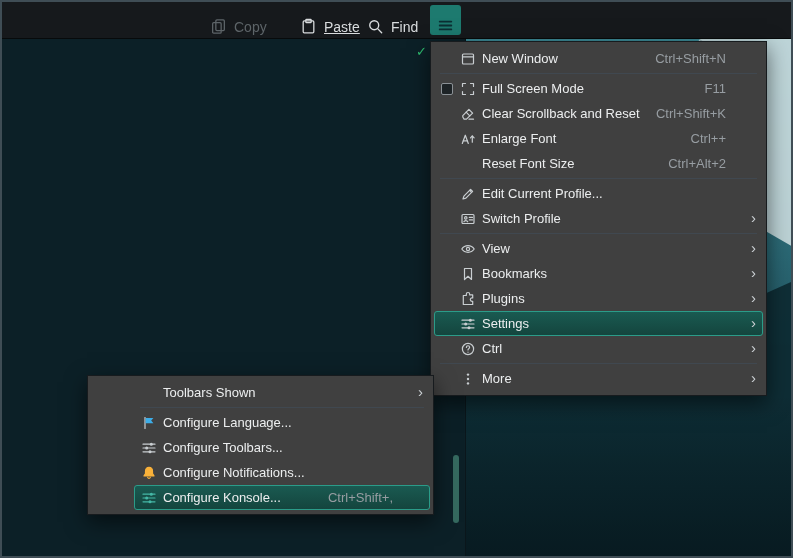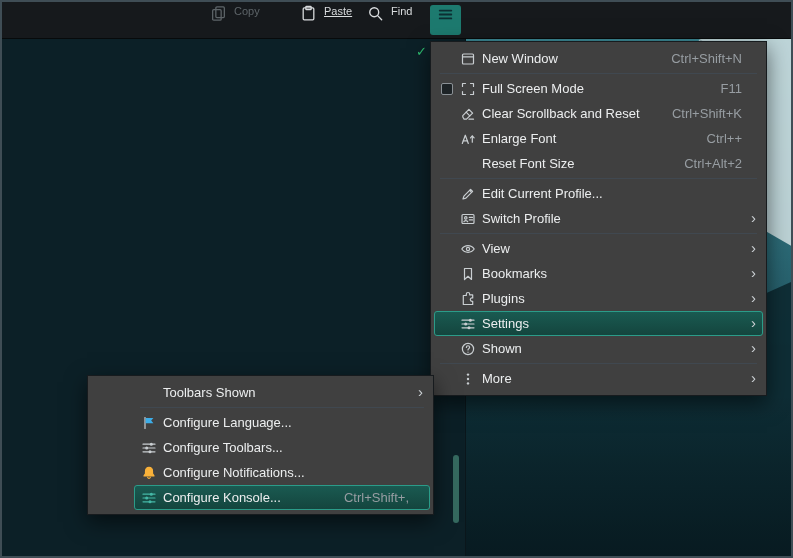--- a/index.html
+++ b/index.html
@@ -6,22 +6,22 @@
   html,body { margin:0; padding:0; background:#1b1e20; }
   .window {
     position:relative; width:793px; height:558px; overflow:hidden;
     border:2px solid #3f4d55; background:#0c1f26;
     font-family:"Liberation Sans", sans-serif;
   }
 
   
   .toolbar { position:absolute; left:0; top:0; right:0; height:37px;
     background:#16191c; border-bottom:1px solid #070a0b; z-index:3; }
-  .tb-btn { position:absolute; top:3px; height:30px; display:flex; align-items:flex-start;
-    gap:7px; color:#d9dcde; font-size:11px; padding:0 10px; border-radius:3px; }
+  .tb-btn { position:absolute; top:3px; height:30px; display:flex; align-items:flex-end;
+    gap:7px; color:#d9dcde; font-size:14px; padding:0 10px; border-radius:3px; }
   .tb-btn.disabled { color:#5d6468; }
   .tb-btn.menu-btn { background:#1d7a6f; width:31px; justify-content:center; padding:0; }
   .tb-btn svg { display:block; }
 
   
   .terminal { position:absolute; left:0; top:37px; width:464px; bottom:0;
     background:#0c2027; border-right:1px solid #0a161b; z-index:1; }
   .success-mark { position:absolute; top:5px; right:38px; color:#2fbf71; font-size:13px; }
   .scrollbar { position:absolute; right:6px; top:416px; width:6px; height:68px;
     background:#35695f; border-radius:3px; }
@@ -49,21 +49,21 @@
   #settings-submenu { left:85px; top:373px; width:347px; z-index:6;padding-left:46px; }
   .menu-item { display:flex; align-items:center; height:25px; padding:0 6px;
     border:1px solid transparent; border-radius:3px; color:#eceeef; font-size:13px; white-space:nowrap; }
   .menu-item.hl { background:linear-gradient(180deg,#1a5a51,#14453e); border-color:#2b9c89; }
   .mi-checkcol { width:19px; flex:none; display:flex; align-items:center; }
   .mi-check { width:12px; height:12px; border:1px solid #8b9196; border-radius:2px; background:#1d2326; }
   .mi-icon { width:16px; height:16px; margin-right:6px; flex:none; display:flex; align-items:center; }
   .mi-icon svg { display:block; }
   .mi-label { flex:none; }
   .mi-flex { flex:1; }
-  .mi-shortcut { color:#979da2; margin:0 4px 0 12px; font-size:13px; }
+  .mi-shortcut { color:#979da2; margin:0 20px 0 12px; font-size:13px; }
   .mi-chevron { width:10px; flex:none; text-align:right; color:#ccd1d5; font-size:15px;
     line-height:1; transform:translateY(-1px); }
   .menu-sep { height:1px; background:#404850; margin:2px 6px; }
 </style>
 </head>
 <body>
 
 <div class="window">
 
   <div class="toolbar">
@@ -269,21 +269,21 @@
       </div>
       <div class="menu-item">
         <span class="mi-checkcol"></span>
         <span class="mi-icon">
           <svg width="16" height="16" viewBox="0 0 16 16" fill="none" stroke="#c9ced1" stroke-width="1.2" stroke-linecap="round" stroke-linejoin="round">
             <circle cx="8" cy="8" r="5.6"></circle>
             <path d="M6.4 6.4c0-2.2 3.2-2.2 3.2 0 0 1.2-1.6 1.3-1.6 2.5"></path>
             <circle cx="8" cy="11.2" r="0.6" fill="#c9ced1" stroke="none"></circle>
           </svg>
         </span>
-        <span class="mi-label">Shown</span>
+        <span class="mi-label">Ctrl</span>
         <span class="mi-flex"></span>
         <span class="mi-chevron">›</span>
       </div>
       <div class="menu-sep"></div>
       <div class="menu-item">
         <span class="mi-checkcol"></span>
         <span class="mi-icon">
           <svg width="16" height="16" viewBox="0 0 16 16" fill="none" stroke="#c9ced1" stroke-width="1.2" stroke-linecap="round" stroke-linejoin="round">
             <circle cx="8" cy="3.6" r="1.2" fill="#c9ced1" stroke="none"></circle>
             <circle cx="8" cy="8" r="1.2" fill="#c9ced1" stroke="none"></circle>

